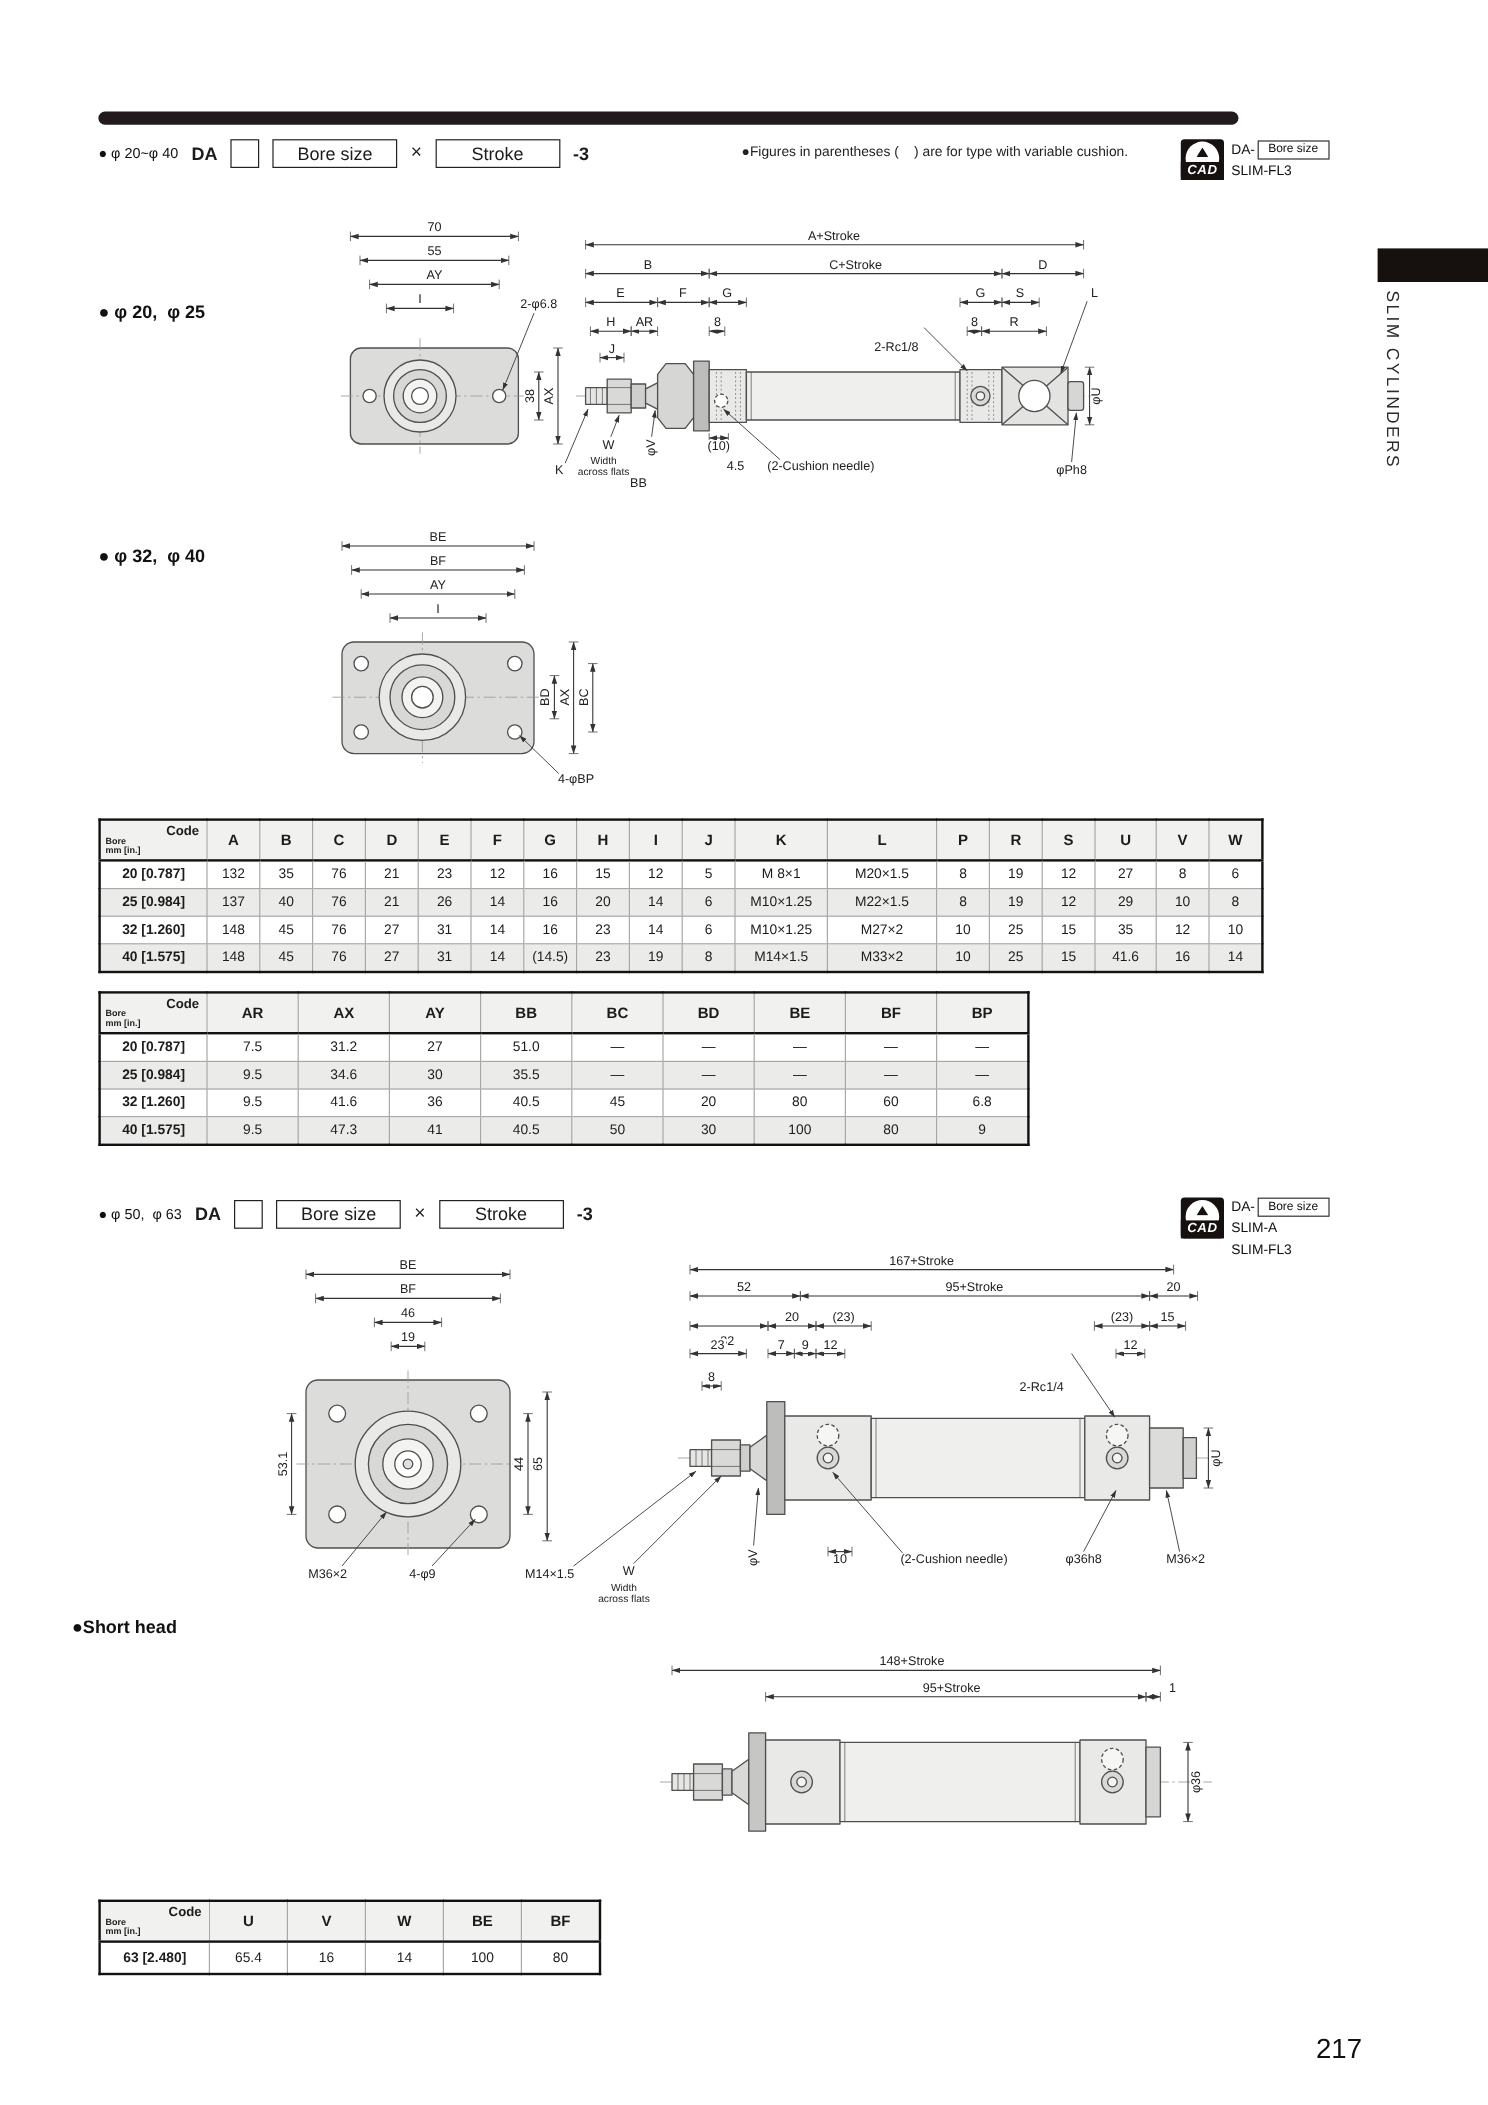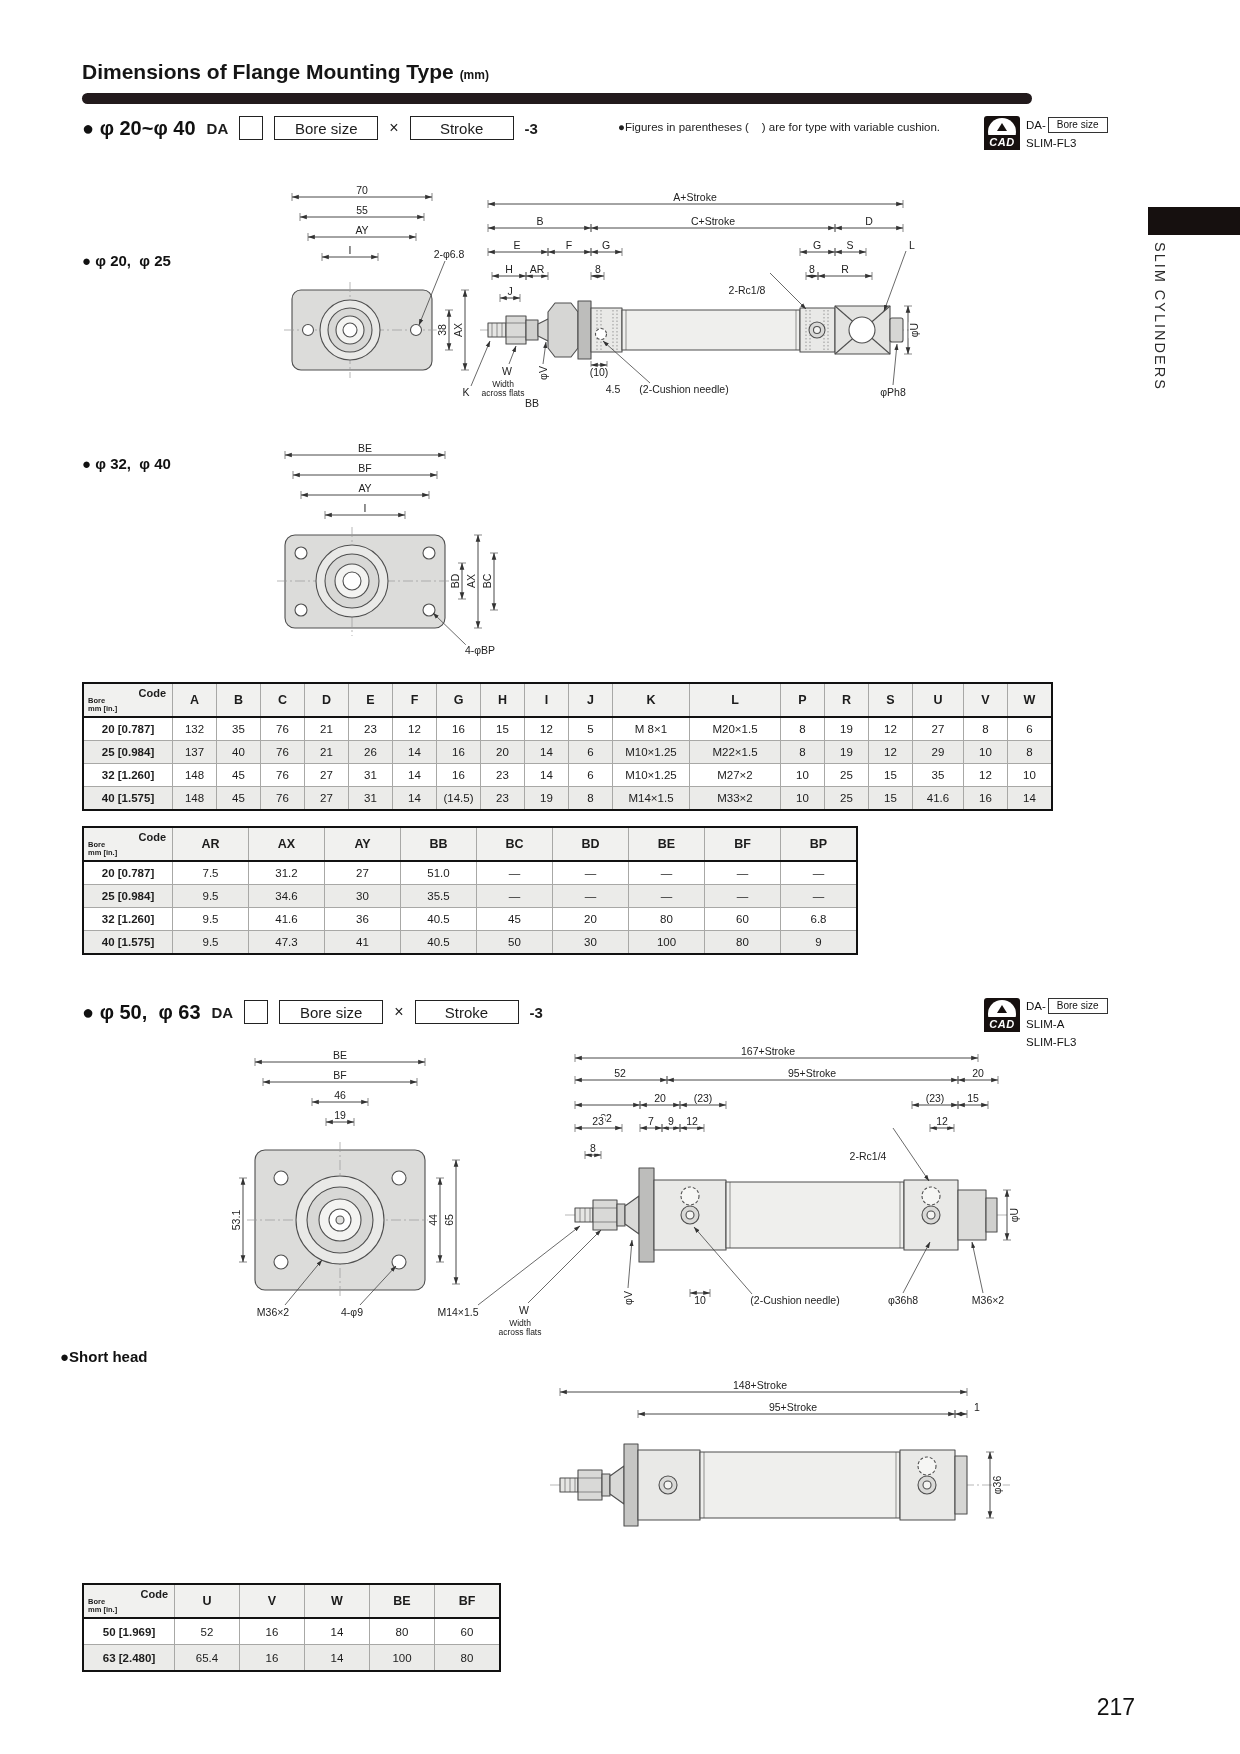--- a/index.html
+++ b/index.html
@@ -7,21 +7,21 @@
         font-family:"Liberation Sans",sans-serif;color:#1c1c1c;}
   svg.layer{position:absolute;left:0;top:0;pointer-events:none;}
   .labels-host{position:absolute;inset:0;pointer-events:none;}
   .dlbl{position:absolute;transform:translate(-50%,-50%);font-size:10.5px;line-height:1;
         white-space:nowrap;color:#222;background:#fff;padding:0 1px;}
   .dlbl.rot{transform:translate(-50%,-50%) rotate(-90deg);}
   .page-title{position:absolute;left:82px;top:60px;font-size:21px;font-weight:bold;color:#151515;}
   .page-title .unit{font-size:12px;font-weight:bold;}
   .title-bar{position:absolute;left:82px;top:93px;width:950px;height:11px;background:#221a1c;border-radius:6px;}
   .sec-row{position:absolute;display:flex;align-items:center;gap:11px;}
-  .sec-title{font-size:20px;font-weight:bold;color:#111;white-space:pre;}
+  .sec-title{font-size:12px;font-weight:normal;color:#111;white-space:pre;}
   .model{font-size:15px;font-weight:bold;}
   .blank-box{width:24px;height:24px;border:1.5px solid #222;box-sizing:border-box;}
   .size-box{min-width:104px;height:24px;border:1.5px solid #222;box-sizing:border-box;
             display:flex;align-items:center;justify-content:center;font-size:15px;padding:0 6px;}
   .times{font-size:16px;}
   .suffix{font-size:15px;font-weight:bold;}
   .note{position:absolute;left:618px;top:121px;font-size:11.5px;color:#222;white-space:pre;}
   .cad{position:absolute;width:36px;height:34px;background:#16100f;border-radius:3px;}
   .cad::before{content:"";position:absolute;left:4px;top:2px;width:28px;height:28px;border-radius:50%;background:#fff;}
   .cad::after{content:"";position:absolute;left:13px;top:7px;width:10px;height:8px;background:#16100f;
@@ -59,24 +59,20 @@
   line.ldr{stroke:#444;stroke-width:.8;}
   .cl{stroke:#999;stroke-width:.7;stroke-dasharray:10 3 2 3;}
   .dot{stroke:#777;stroke-width:.7;stroke-dasharray:1.5 2;}
   .dash{stroke-dasharray:3 2;}
 </style>
 </head>
 <body>
 
 <div id="page">
 
-  <div class="page-title">
-    <span>Dimensions of Flange Mounting Type</span>
-    <span class="unit">(mm)</span>
-  </div>
   <div class="title-bar"></div>
 
   <div class="sec-row" style="left:82px;top:116px;">
     <span class="sec-title">● φ 20~φ 40</span>
     <span class="model">DA</span>
     <span class="blank-box"></span>
     <span class="size-box">Bore size</span>
     <span class="times">×</span>
     <span class="size-box">Stroke</span>
     <span class="suffix">-3</span>
@@ -722,28 +718,20 @@
           </th>
           <th>U</th>
           <th>V</th>
           <th>W</th>
           <th>BE</th>
           <th>BF</th>
         </tr>
       </thead>
       <tbody>
         <tr>
-          <td class="code">50 [1.969]</td>
-          <td>52</td>
-          <td>16</td>
-          <td>14</td>
-          <td>80</td>
-          <td>60</td>
-        </tr>
-        <tr>
           <td class="code">63 [2.480]</td>
           <td>65.4</td>
           <td>16</td>
           <td>14</td>
           <td>100</td>
           <td>80</td>
         </tr>
       </tbody>
     </table>
 

